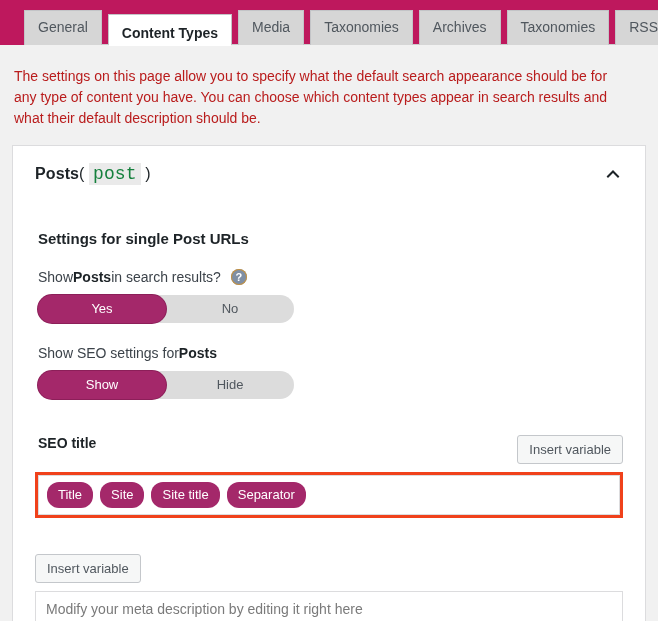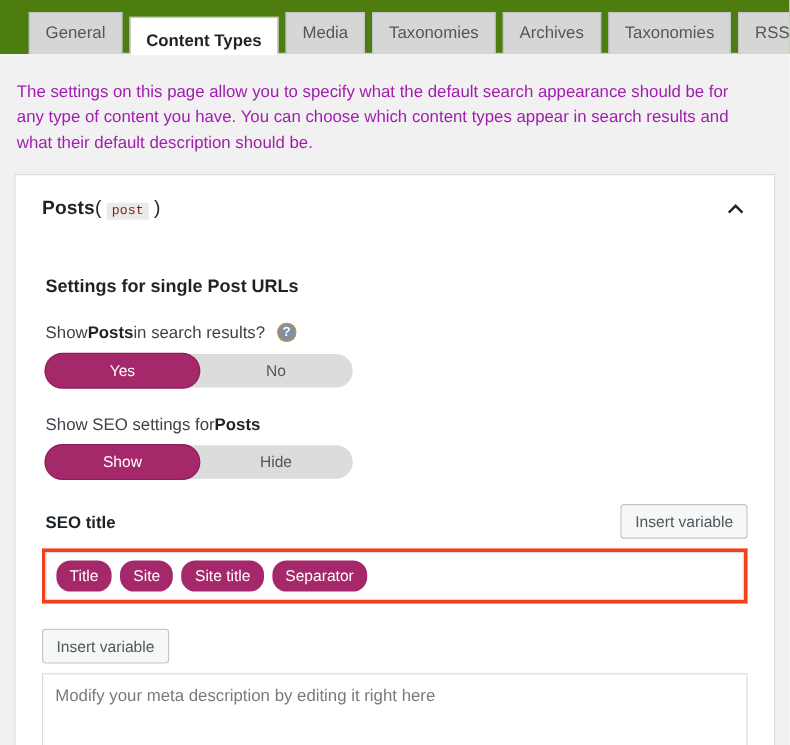--- a/index.html
+++ b/index.html
@@ -21,21 +21,21 @@
   .tab-bar {
     position: absolute;
     left: 0;
     top: 0;
     width: 658px;
     height: 45px;
     box-sizing: border-box;
     padding-left: 24px;
     display: flex;
     align-items: flex-end;
-    background: #4d7c0f;
+    background: #be185d;
   }
   .tab-bar::after {
     content: "";
     position: absolute;
     left: 24px;
     right: 10px;
     bottom: 0;
     height: 1px;
     background: #ccc;
   }
@@ -75,21 +75,21 @@
   }
 
   
   .intro {
     position: absolute;
     left: 14px;
     top: 56px;
     width: 598px;
     font-size: 14px;
     line-height: 21px;
-    color: #a21caf;
+    color: #b91c1c;
     margin-top: 10px;
   }
 
   
   .panel {
     position: absolute;
     left: 12px;
     top: 145px;
     width: 634px;
     height: 480px;
@@ -107,24 +107,24 @@
   }
   .panel-title {
     font-size: 16px;
     font-weight: bold;
     color: #1d2327;
     letter-spacing: 0.1px;
   }
   .panel-title .code {
     font-family: "Liberation Mono", monospace;
     font-weight: normal;
-    font-size: 11px;
+    font-size: 18px;
     background: #eaeaea;
     padding: 1px 4px;
-    color: #7f1d1d;
+    color: #15803d;
   }
   .panel-title .paren {
     font-weight: normal;
     color: #1d2327;
   }
   .chevron {
     position: absolute;
     right: 22px;
     top: 50%;
     transform: translateY(-50%);
@@ -198,23 +198,22 @@
   }
   .toggle-opt.on {
     background: #a4286a;
     color: #ffffff;
     box-shadow: 0 0 0 1px #8c1f59;
   }
 
   
   .field-row {
     display: flex;
-    align-items: center;
     justify-content: space-between;
-    margin-top: 21px;
+    margin-top: 36px;
   }
   .field-row .lbl {
     font-size: 14px;
     font-weight: bold;
     color: #1d2327;
     margin-left: 3px;
   }
   .insert-btn {
     background: #f6f7f7;
     border: 1px solid #c4c7cb;

